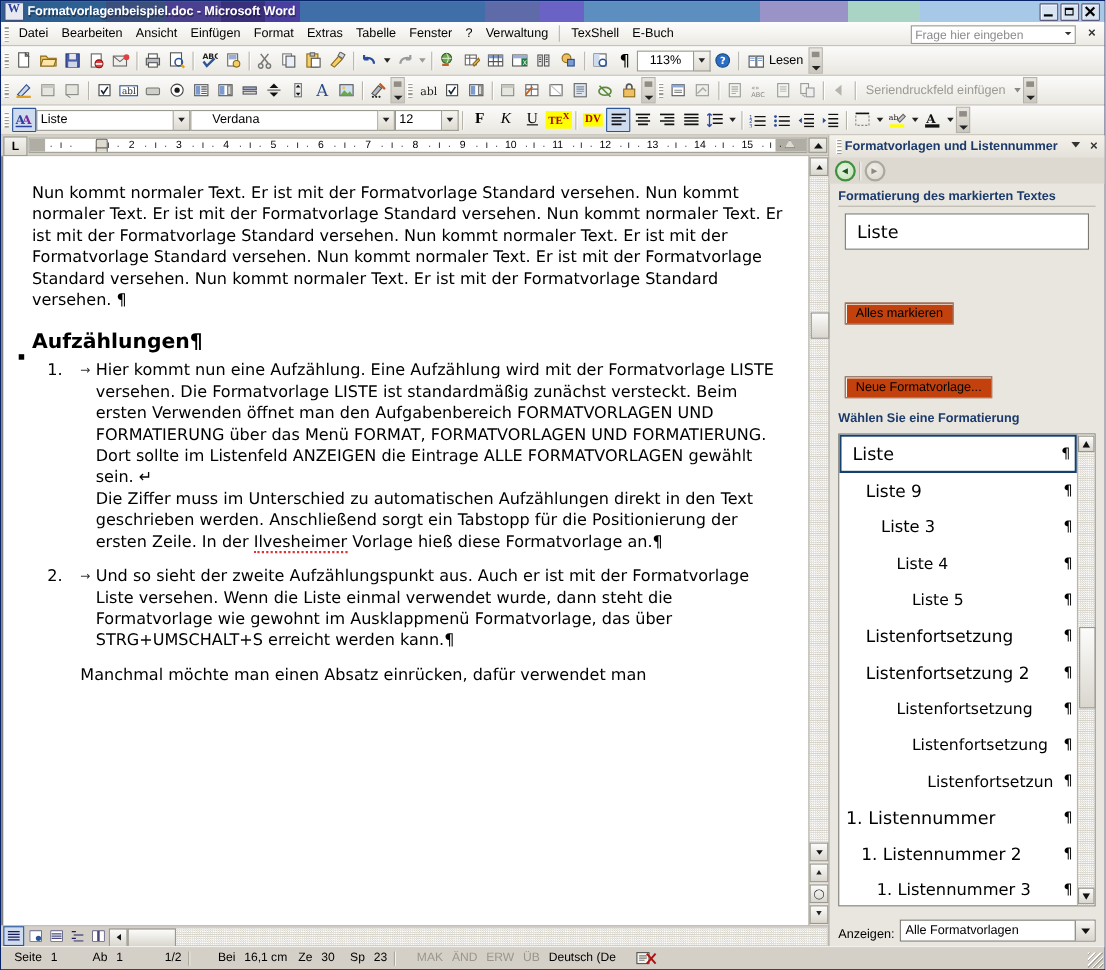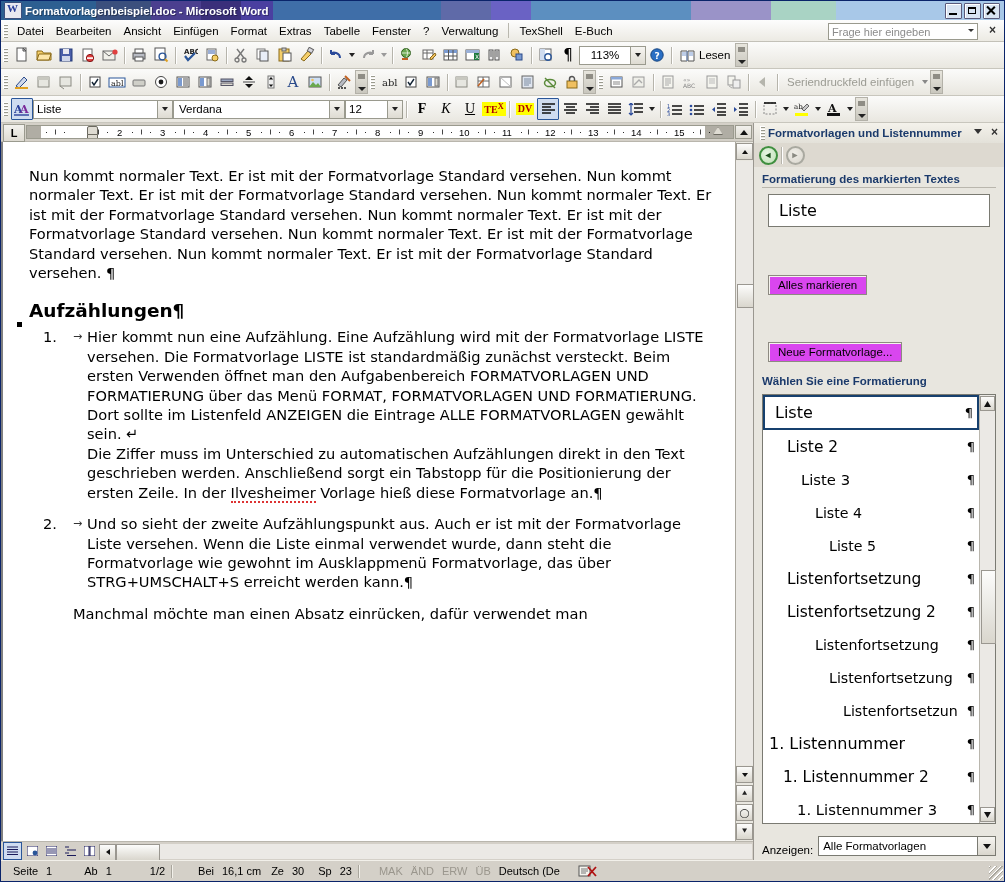--- a/index.html
+++ b/index.html
@@ -84,21 +84,21 @@
     border:1px solid #9a9a8e;border-left:none;display:flex;align-items:center;justify-content:center;}
   .combo-arw:after{content:"";width:0;height:0;border-left:3.5px solid transparent;
     border-right:3.5px solid transparent;border-top:4px solid #222;}
   .readbtn{display:flex;align-items:center;gap:3px;padding:2px 5px;font-size:11.5px;}
   .mailmerge{font-size:11.5px;color:#9b9b93;padding:0 6px;white-space:nowrap;}
 
   
   .stylebox{width:120px;height:17px;background:#fff;border:1px solid #9a9a8e;
     display:flex;align-items:center;padding-left:3px;font-size:11.5px;}
   .fontbox{width:150px;height:17px;background:#fff;border:1px solid #9a9a8e;
-    display:flex;align-items:center;padding-left:5px;font-size:11.5px;}
+    display:flex;align-items:center;padding-left:19px;font-size:11.5px;}
   .sizebox{width:38px;height:17px;background:#fff;border:1px solid #9a9a8e;
     display:flex;align-items:center;padding-left:3px;font-size:11.5px;}
   .fbtn{width:24px;height:22px;display:flex;align-items:center;justify-content:center;
     font-size:14px;flex:0 0 24px;font-family:"Liberation Serif",serif;}
   .fbtn.bold{font-weight:bold;}
   .fbtn.ital{font-style:italic;}
   .fbtn.und{text-decoration:underline;}
   .hl{background:#ffff00;font-size:10px;font-weight:bold;padding:1px 2px;line-height:1;}
 
   
@@ -183,21 +183,21 @@
     background:radial-gradient(circle at 40% 35%,#e6f5e2,#bfe0b6);
     display:flex;align-items:center;justify-content:center;font-size:9px;color:#1c4f1c;font-weight:bold;}
   .circ.dim{border-color:#a9a9a0;background:radial-gradient(circle at 40% 35%,#f0eee8,#d9d6cd);color:#8a8a82;}
   .panebody{flex:1 1 auto;padding:0 8px;display:flex;flex-direction:column;min-height:0;}
   .sechead{font-size:11.5px;font-weight:bold;color:#1b3a6b;margin:6px 0 3px 0;
     border-bottom:1px solid #b9b6ad;padding-bottom:2px;}
   .sechead.nob{border-bottom:none;}
   .selbox{height:36px;background:#fff;border:1px solid #7a7a72;margin:3px 6px 8px 6px;
     display:flex;align-items:center;padding-left:10px;font-size:16px;font-family:"DejaVu Sans",sans-serif;}
   .pbtn{align-self:flex-start;margin-left:6px;margin-bottom:7px;padding:3px 9px;
-    background:#d946ef;border:1px solid #8d8a81;font-size:11.5px;
+    background:#c2410c;border:1px solid #8d8a81;font-size:11.5px;
     box-shadow:inset 1px 1px 0 #f4f2ec;margin-top:40px;}
   .stylelist{flex:1 1 auto;background:#fff;border:1px solid #7a7a72;margin:2px 0 6px 0;
     position:relative;display:flex;min-height:0;}
   .stylecol{flex:1 1 auto;overflow:hidden;position:relative;}
   .srow{height:33px;display:flex;align-items:center;justify-content:space-between;
     padding:0 4px 0 6px;font-family:"DejaVu Sans",sans-serif;white-space:nowrap;overflow:hidden;}
   .srow.selected{border:2px solid #16406e;height:31px;}
   .srow .lbl{overflow:hidden;}
   .srow .pm{font-size:13px;flex:0 0 auto;padding-left:3px;}
   .lscroll{width:15px;flex:0 0 15px;background:repeating-conic-gradient(#fff 0% 25%,#d6d3ca 0% 50%) 50%/2px 2px;
@@ -1001,21 +1001,21 @@
         <div class="pbtn">Neue Formatvorlage...</div>
         <div class="sechead nob">Wählen Sie eine Formatierung</div>
 
         <div class="stylelist">
           <div class="stylecol" id="stylecol">
               <div class="srow selected">
                 <div class="lbl" style="padding-left: 4px; font-size: 16px;">Liste</div>
                 <div class="pm">¶</div>
               </div>
               <div class="srow">
-                <div class="lbl" style="padding-left: 18px; font-size: 15.4px;">Liste 2</div>
+                <div class="lbl" style="padding-left: 18px; font-size: 15.4px;">Liste 9</div>
                 <div class="pm">¶</div>
               </div>
               <div class="srow">
                 <div class="lbl" style="padding-left: 32px; font-size: 14.8px;">Liste 3</div>
                 <div class="pm">¶</div>
               </div>
               <div class="srow">
                 <div class="lbl" style="padding-left: 46px; font-size: 14.2px;">Liste 4</div>
                 <div class="pm">¶</div>
               </div>

